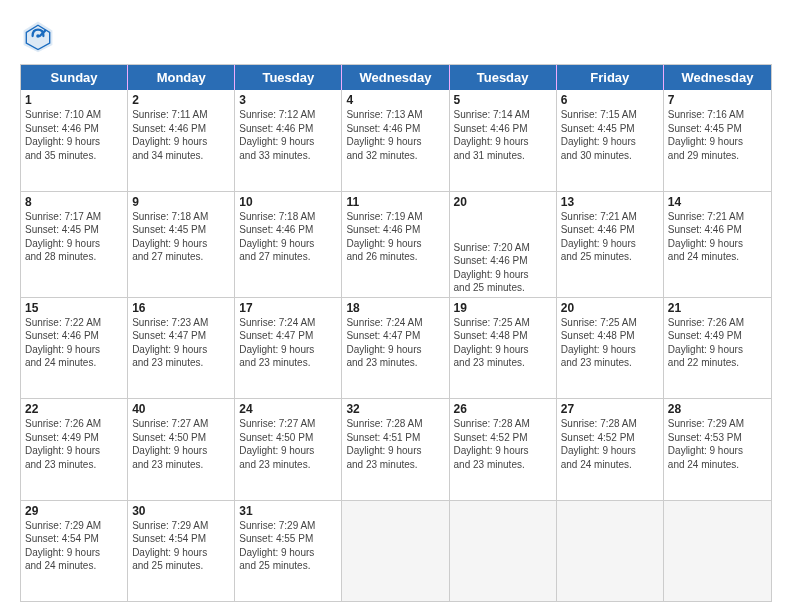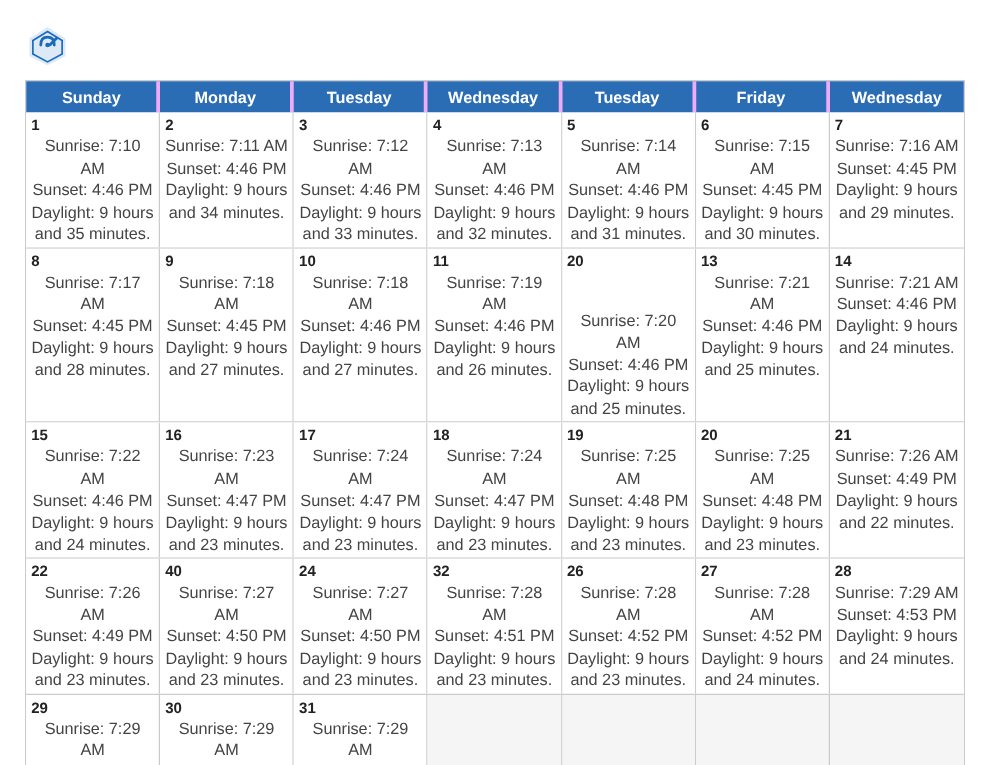--- a/index.html
+++ b/index.html
@@ -62,21 +62,21 @@
       display: grid;
       grid-template-columns: repeat(7, 1fr);
       background: #2a6db5;
     }
     .cal-header-cell {
       color: #fff;
       font-size: 13px;
       font-weight: bold;
       text-align: center;
       padding: 5px 2px;
-      border-right: 3px solid #f0abfc;
+      border-right: 1px solid #f0abfc;
     }
     .cal-header-cell:last-child { border-right: none; }
     .cal-body {
       flex: 1;
       display: flex;
       flex-direction: column;
     }
     .cal-row {
       display: grid;
       grid-template-columns: repeat(7, 1fr);
@@ -97,24 +97,23 @@
     .cal-cell:last-child { border-right: none; }
     .cal-cell.empty { background: #f5f5f5; }
     .day-num {
       font-size: 12px;
       font-weight: bold;
       color: #222;
       display: block;
       margin-bottom: 1px;
     }
     .cell-text {
-      font-size: 13px;
+      font-size: 10px;
       color: #444;
       line-height: 1.35;
-      text-align: center;
     }
   </style>
 </head>
 <body>
 
 <div class="page">
   <div class="header">
     <div class="logo">
       <svg class="logo-icon" viewBox="0 0 40 40">
         <polygon points="20,4 36,14 36,30 20,38 4,30 4,14" fill="#1a6bbf" opacity="0.15"></polygon>

